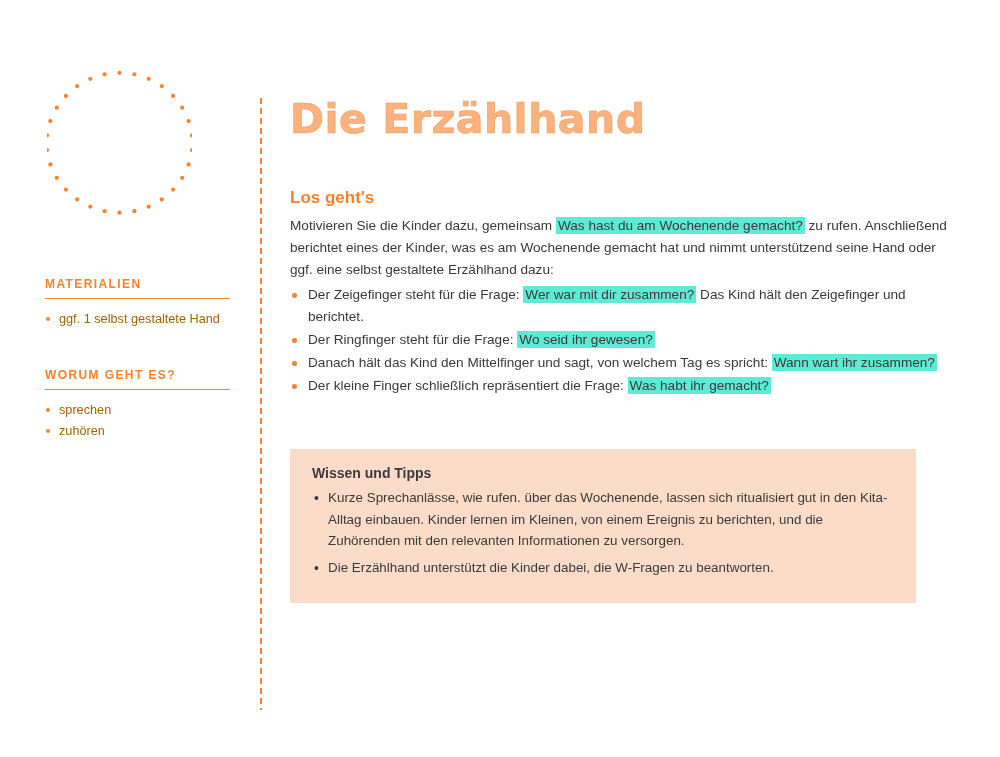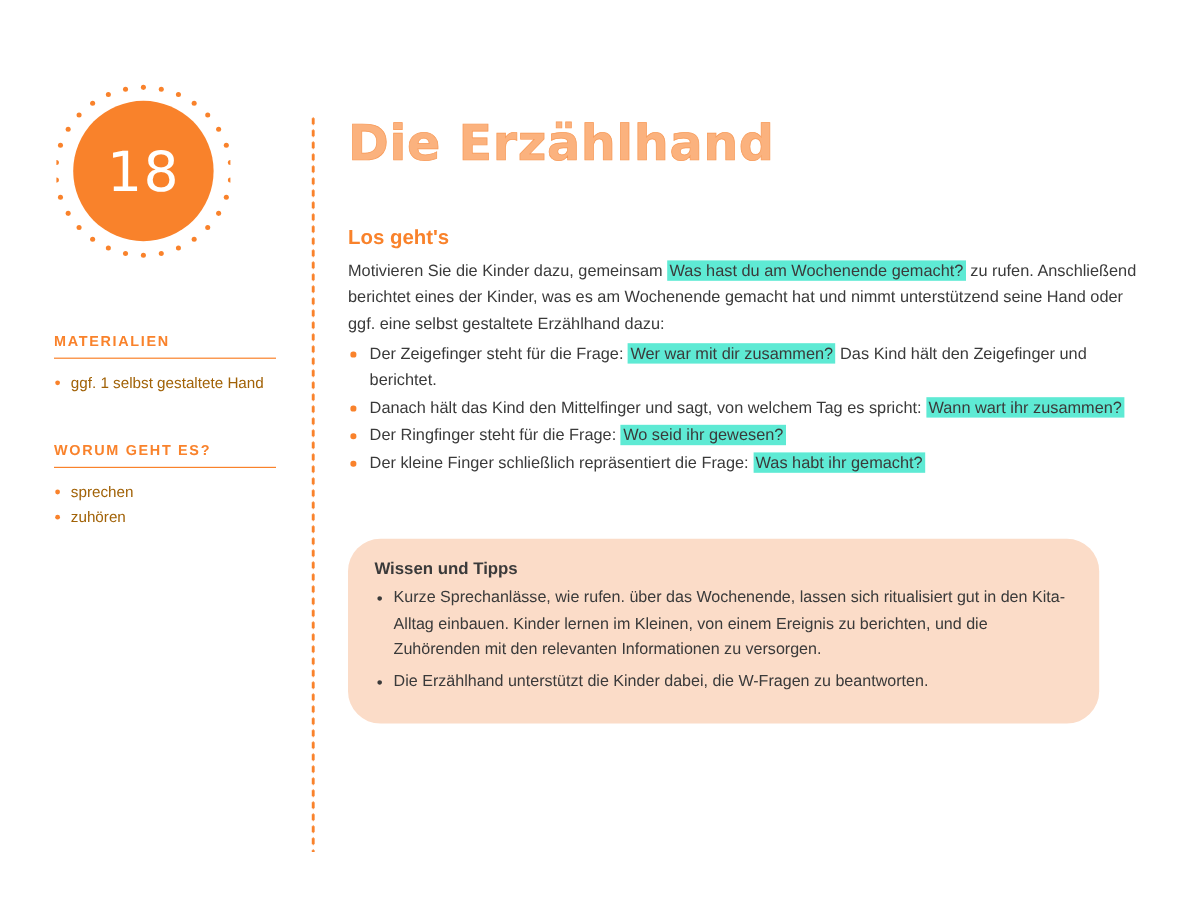--- a/index.html
+++ b/index.html
@@ -178,21 +178,20 @@
     margin-top: 2px;
   }
 
   
   .tips-box {
     margin-top: 52px;
     background: #fbdcc8;
     padding: 16px 22px 20px 22px;
     width: 626px;
     box-sizing: border-box;
-    border-radius: 27px;
   }
   .tips-title {
     font-size: 14px;
     font-weight: bold;
     color: #3a3a3a;
     margin: 0 0 6px 0;
   }
   .tips-list {
     list-style: none;
     margin: 0;
@@ -249,23 +248,20 @@
           <circle cx="0" cy="80.1" r="2.1"></circle>
           <circle cx="0" cy="65.4" r="2.1"></circle>
           <circle cx="3.4" cy="51.1" r="2.1"></circle>
           <circle cx="9.8" cy="37.7" r="2.1"></circle>
           <circle cx="18.9" cy="25.9" r="2.1"></circle>
           <circle cx="30.2" cy="16.1" r="2.1"></circle>
           <circle cx="43.3" cy="8.8" r="2.1"></circle>
           <circle cx="57.6" cy="4.3" r="2.1"></circle>
         </g>
       </svg>
-      <div class="badge-circle">
-        <span class="badge-number">18</span>
-      </div>
     </div>
 
     <div class="side-block-materials">
       <div class="side-heading">MATERIALIEN</div>
       <ul class="side-list">
         <li>ggf. 1 selbst gestaltete Hand</li>
       </ul>
     </div>
 
     <div class="side-block-topics">
@@ -282,22 +278,22 @@
   <div class="main-col">
 
     <h1 class="title">Die Erzählhand</h1>
 
     <div class="section-title">Los geht's</div>
 
     <p class="body-text"><span>Motivieren Sie die Kinder dazu, gemeinsam </span><span class="hl">Was hast du am Wochenende gemacht?</span><span> zu rufen. Anschließend berichtet eines der Kinder, was es am Wochenende gemacht hat und nimmt unterstützend seine Hand oder ggf. eine selbst gestaltete Erzählhand dazu:</span></p>
 
     <ul class="steps">
       <li><span>Der Zeigefinger steht für die Frage: </span><span class="hl">Wer war mit dir zusammen?</span><span> Das Kind hält den Zeigefinger und berichtet.</span></li>
+      <li><span>Der Ringfinger steht für die Frage: </span><span class="hl">Wo seid ihr gewesen?</span><span></span></li>
       <li><span>Danach hält das Kind den Mittelfinger und sagt, von welchem Tag es spricht: </span><span class="hl">Wann wart ihr zusammen?</span><span></span></li>
-      <li><span>Der Ringfinger steht für die Frage: </span><span class="hl">Wo seid ihr gewesen?</span><span></span></li>
       <li><span>Der kleine Finger schließlich repräsentiert die Frage: </span><span class="hl">Was habt ihr gemacht?</span><span></span></li>
     </ul>
 
 
     <div class="tips-box">
       <div class="tips-title">Wissen und Tipps</div>
       <ul class="tips-list">
         <li>Kurze Sprechanlässe, wie rufen. über das Wochenende, lassen sich ritualisiert gut in den Kita-Alltag einbauen. Kinder lernen im Kleinen, von einem Ereignis zu berichten, und die Zuhörenden mit den relevanten Informationen zu versorgen.</li>
         <li>Die Erzählhand unterstützt die Kinder dabei, die W-Fragen zu beantworten.</li>
       </ul>

